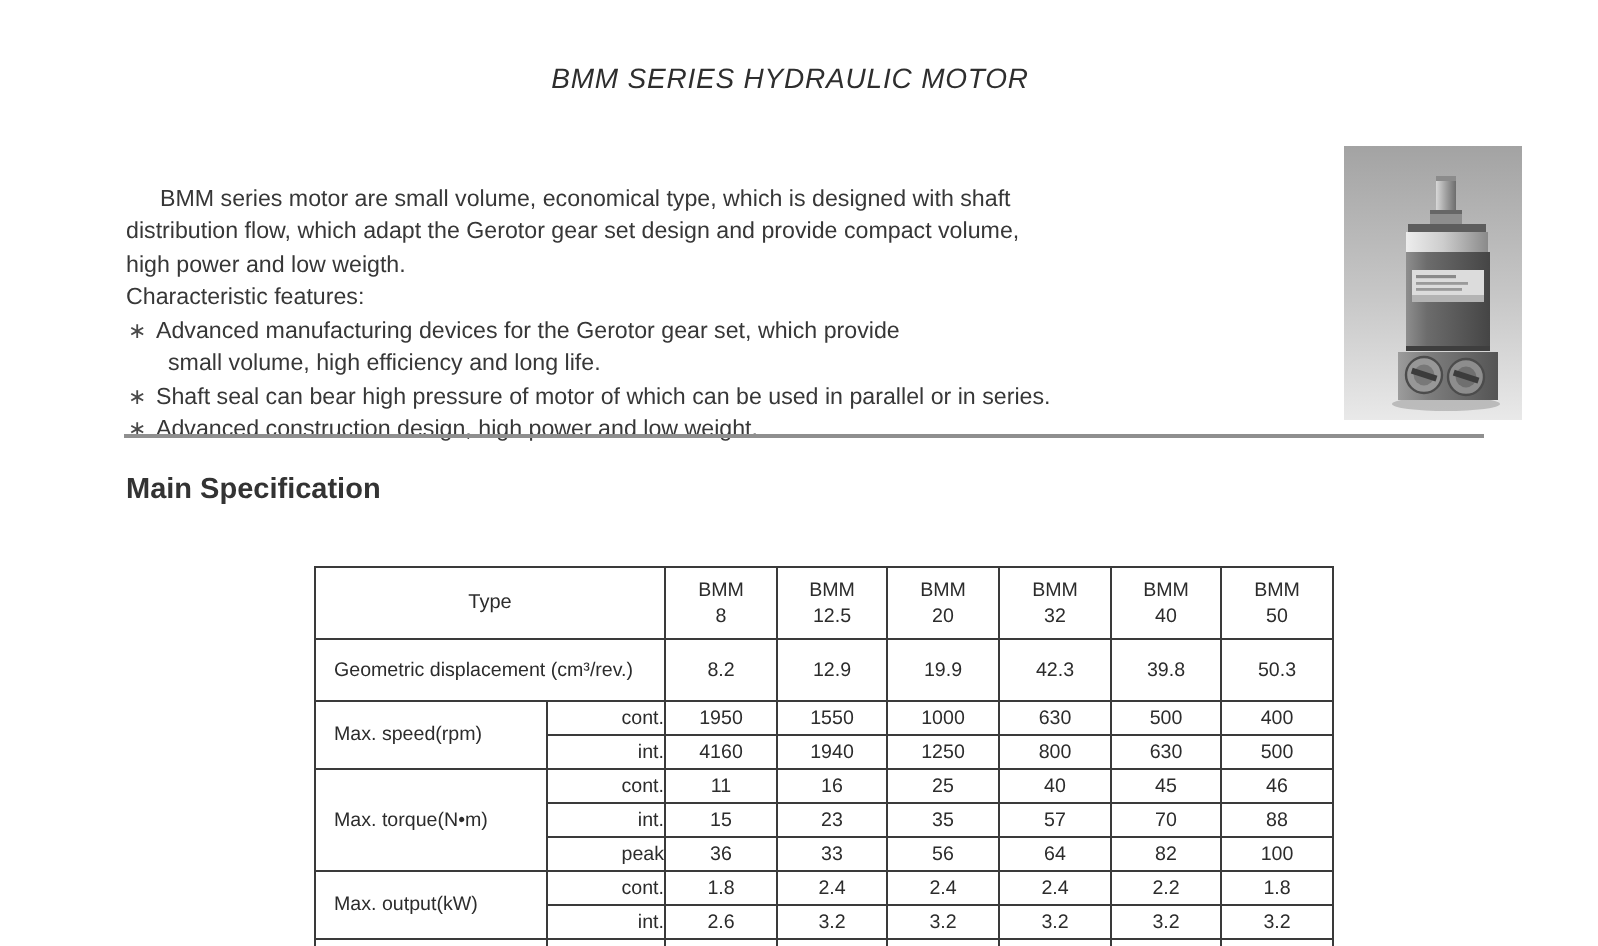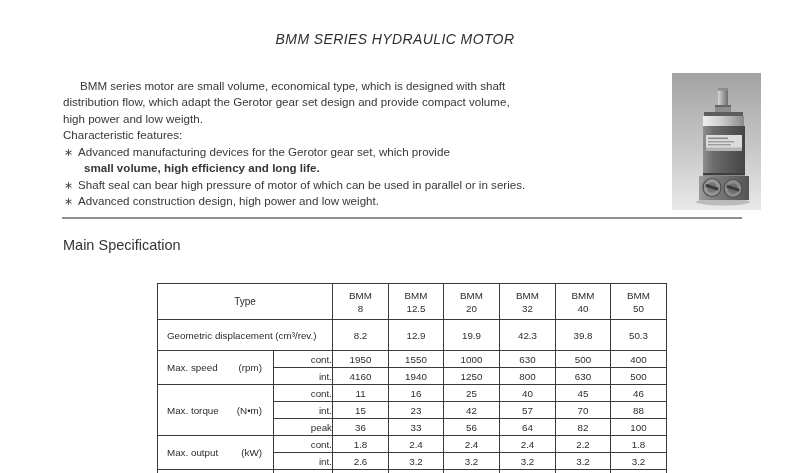--- a/index.html
+++ b/index.html
@@ -12,40 +12,40 @@
   .page{position:absolute;inset:0;width:799px;height:473px;background:#fff;overflow:hidden;}
 
   
   .doc-title{
     position:absolute;left:0;top:31px;width:790px;
     text-align:center;font-size:14px;font-weight:400;
     letter-spacing:0.4px;color:#2e2e2e;font-style:italic;
   }
 
   
-  .intro{position:absolute;left:63px;top:78px;width:600px;font-size:11.6px;color:#373737;}
+  .intro{position:absolute;left:63px;top:92px;width:600px;font-size:11.6px;color:#373737;}
   .line{height:16.45px;line-height:16.45px;white-space:nowrap;}
   .indent-first{text-indent:17px;}
   .bullet{position:relative;padding-left:15px;}
   .bullet .marker{
     position:absolute;left:1px;top:0;width:12px;
     font-size:11px;color:#4a4a4a;
   }
-  .bullet-wrap{padding-left:21px;font-weight:bold;}
+  .bullet-wrap{padding-left:21px;}
 
   
   .motor-photo{position:absolute;left:672px;top:73px;width:89px;height:137px;}
 
   
   .rule{position:absolute;left:62px;top:217px;width:680px;height:2px;background:#8f8f8f;}
 
   
   .section-heading{
     position:absolute;left:63px;top:237px;
-    font-size:14.5px;font-weight:400;color:#333;
+    font-size:14.5px;font-weight:700;color:#333;
   }
 
   
   .spec-table{
     position:absolute;left:157px;top:283px;
     border-collapse:collapse;table-layout:fixed;
     font-size:9.8px;color:#2c2c2c;
   }
   .spec-table td{
     border:1px solid #3a3a3a;
@@ -54,21 +54,21 @@
   }
   .spec-table .r-head td{height:35px;}
   .spec-table .r-disp td{height:30px;}
   .spec-table .r-d td{height:16px;}
   .spec-table .r-partial td{height:12px;border-bottom:none;}
   .spec-table td.left{text-align:left;padding-left:9px;}
   .spec-table td.lblunit{
     text-align:left;padding:0;
   }
   .spec-table td.lblunit .lu{
-    display:flex;justify-content:space-between;
+    display:flex;
     padding:0 11px 0 9px;align-items:center;
   }
   .spec-table td.sub{text-align:right;padding-left:8px;}
   .model-head div{line-height:13px;}
   .type-head{font-size:10px;}
 </style>
 </head>
 <body>
 
 <div class="page">
@@ -243,21 +243,21 @@
       <td>16</td>
       <td>25</td>
       <td>40</td>
       <td>45</td>
       <td>46</td>
     </tr>
     <tr class="r-d">
       <td class="sub">int.</td>
       <td>15</td>
       <td>23</td>
-      <td>42</td>
+      <td>35</td>
       <td>57</td>
       <td>70</td>
       <td>88</td>
     </tr>
     <tr class="r-d">
       <td class="sub">peak</td>
       <td>36</td>
       <td>33</td>
       <td>56</td>
       <td>64</td>

